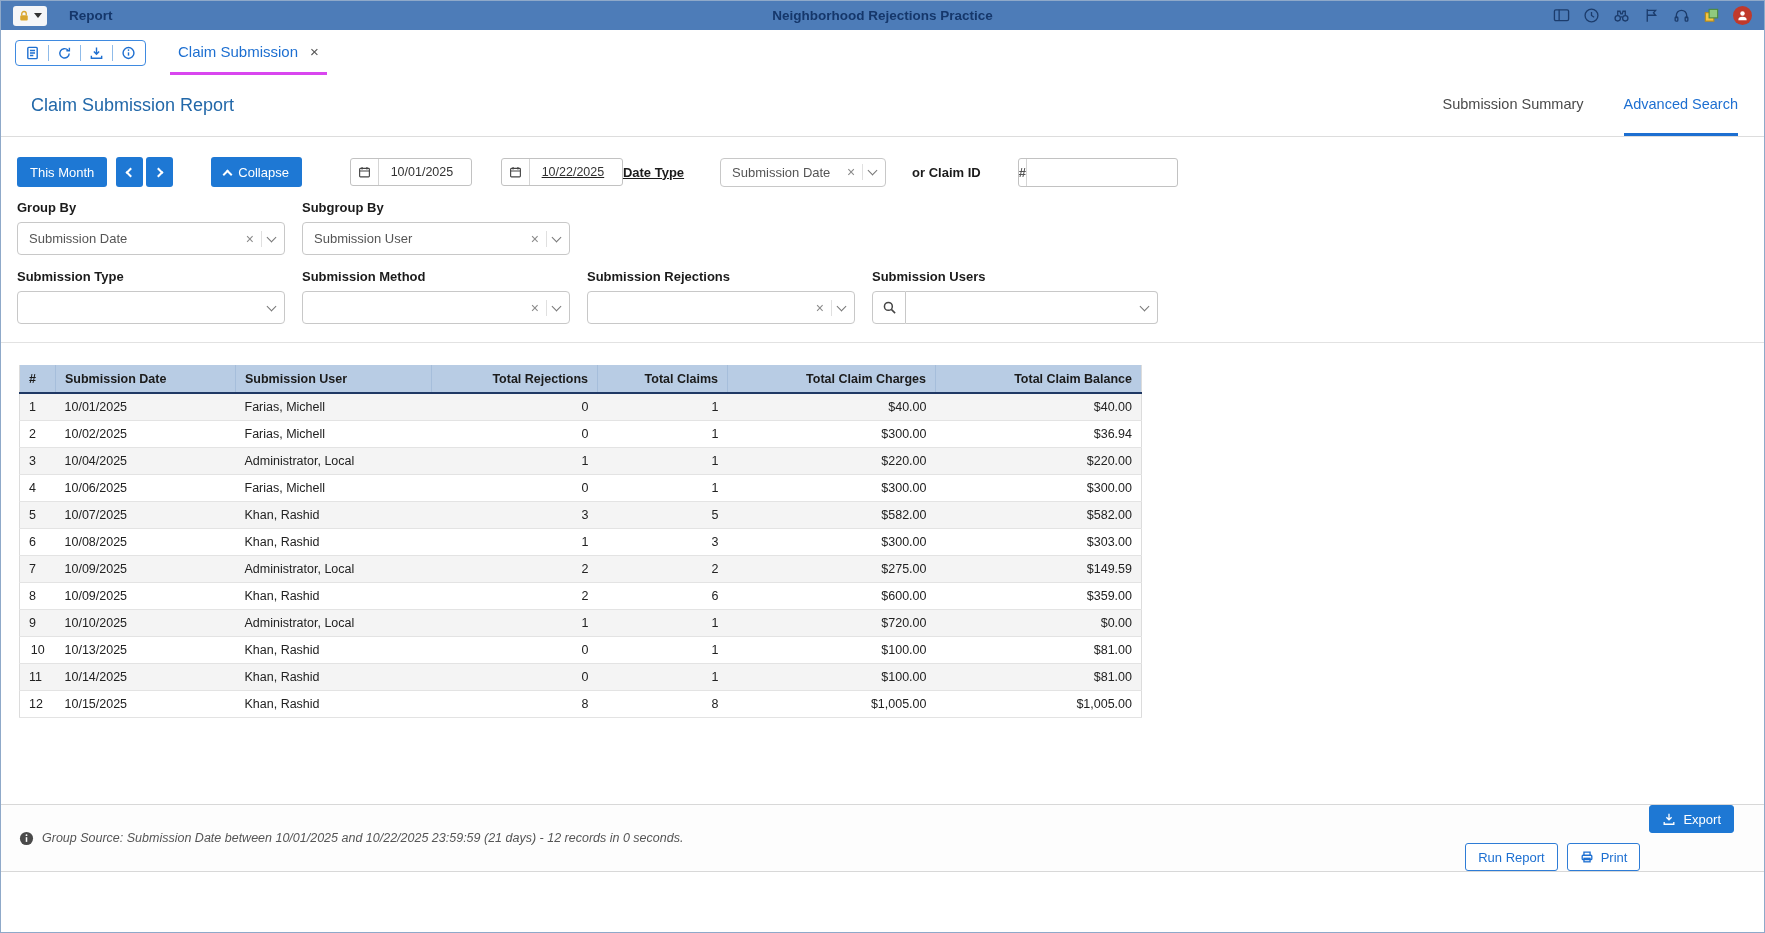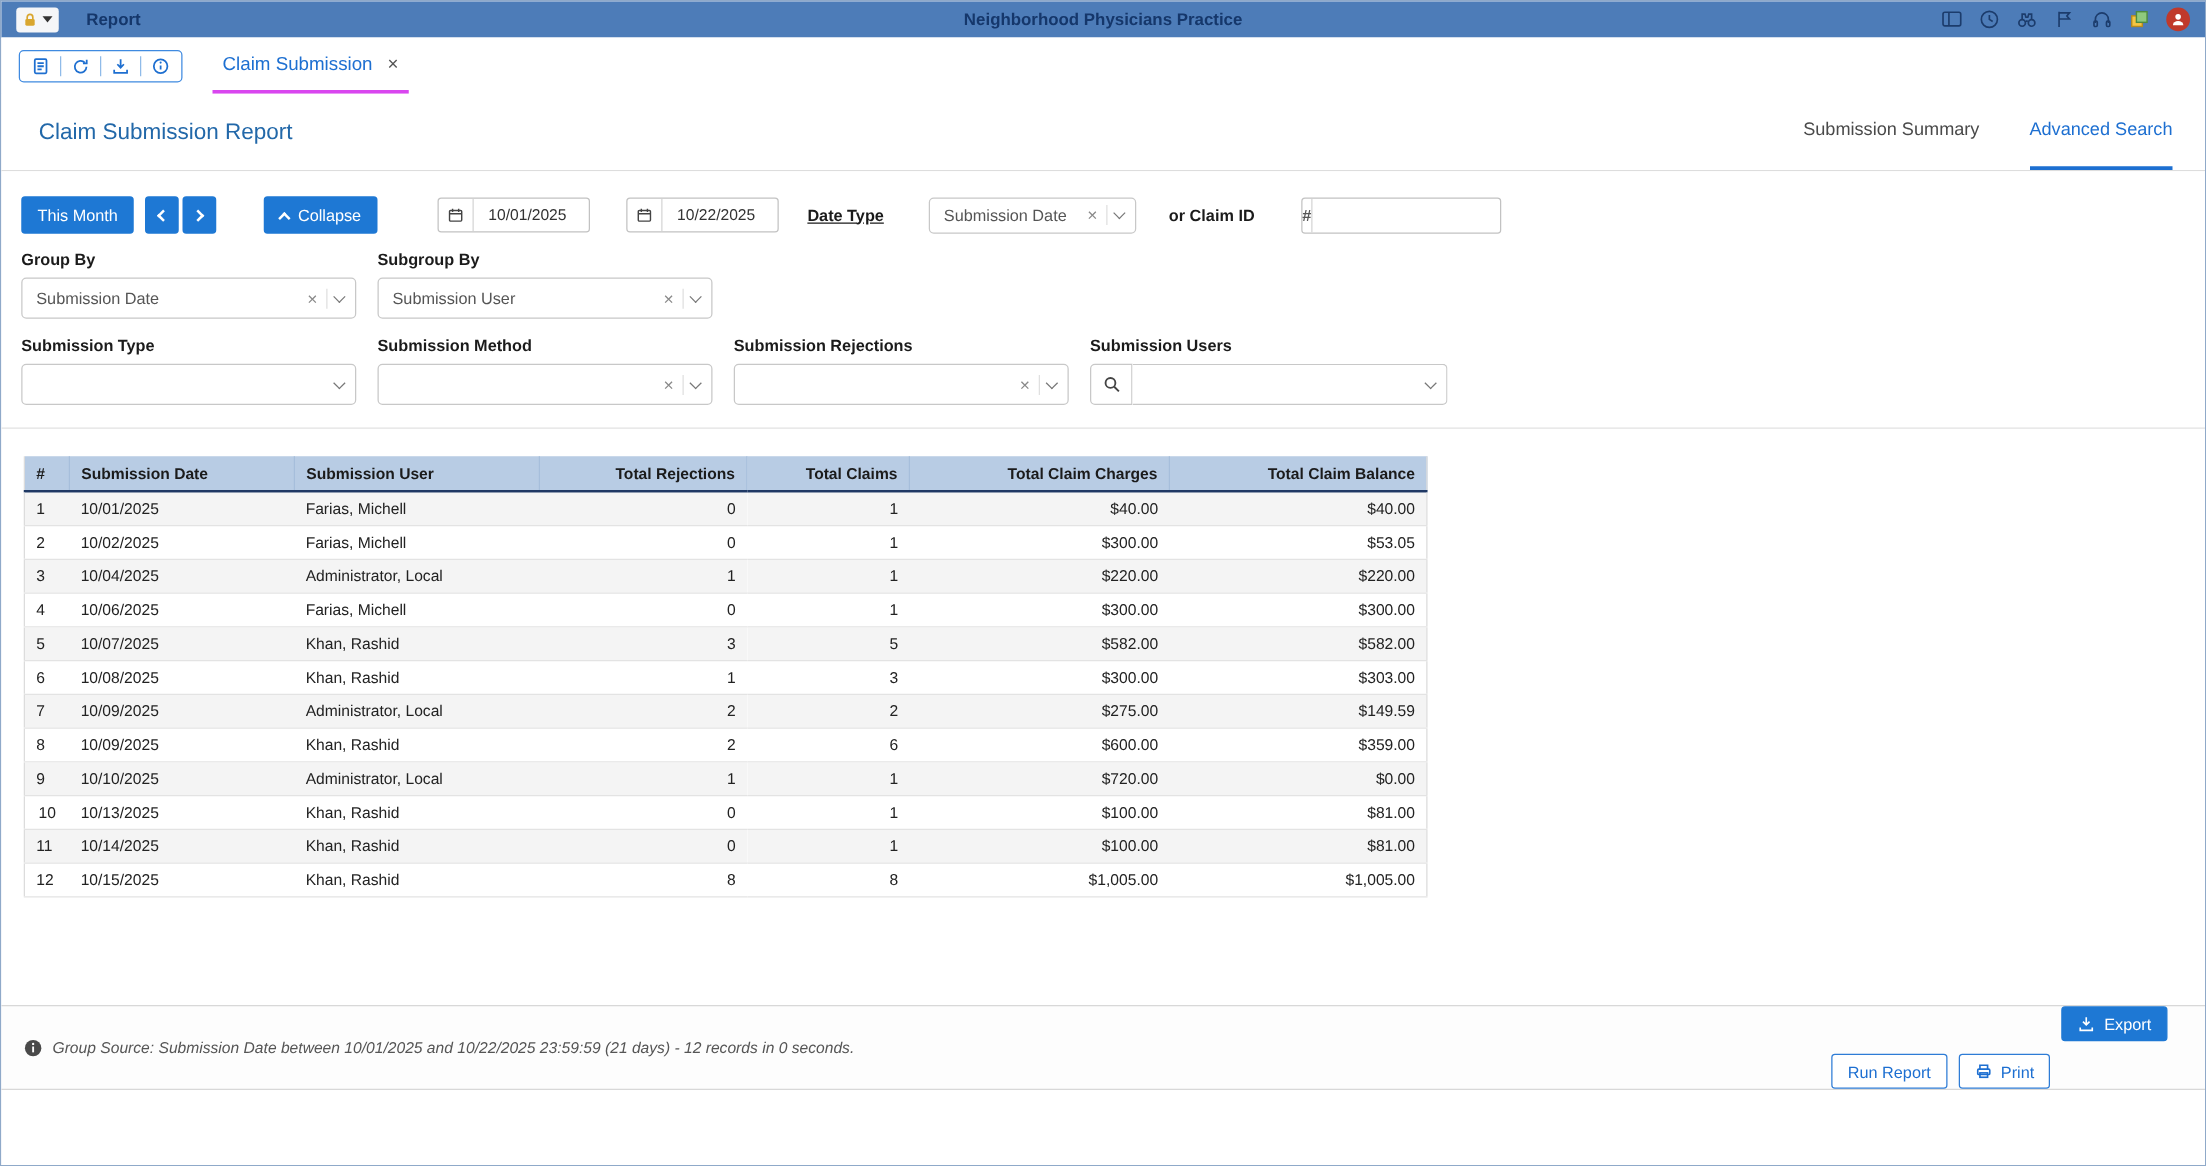--- a/index.html
+++ b/index.html
@@ -120,21 +120,21 @@
         <span style="display:inline-flex;">
           <svg width="12" height="12" viewBox="0 0 16 16">
               <rect x="3" y="7" width="10" height="7" rx="1.5" fill="#d9a62e"></rect>
               <path d="M5 7V5a3 3 0 0 1 6 0v2" fill="none" stroke="#d9a62e" stroke-width="1.8"></path>
             </svg>
         </span>
         <span class="caret-dn"></span>
       </div>
       <span class="tb-title">Report</span>
     </div>
-    <div class="tb-center">Neighborhood Physicians Practice</div>
+    <div class="tb-center">Neighborhood Rejections Practice</div>
     <div class="tb-right">
       <span class="tb-icon">
         <svg width="17" height="17" viewBox="0 0 18 18">
             <rect x="1.5" y="3" width="15" height="11.5" rx="1.5"></rect>
             <line x1="6.5" y1="3" x2="6.5" y2="14.5"></line>
           </svg>
       </span>
       <span class="tb-icon">
         <svg width="17" height="17" viewBox="0 0 18 18">
             <circle cx="9" cy="9" r="6.8"></circle>
@@ -238,21 +238,21 @@
 
         <div class="dategroup" style="margin-right:29px;">
           <span class="cal">
             <svg width="13" height="14" viewBox="0 0 16 16">
                 <rect x="2" y="3.5" width="12" height="10.5" rx="1"></rect>
                 <path d="M2 6.8h12M5 1.8v3.2M11 1.8v3.2"></path>
               </svg>
           </span>
           <input type="text" value="10/01/2025" style="">
         </div>
-        <div class="dategroup" style="margin-right:23px;">
+        <div class="dategroup" style="text-decoration:underline;">
           <span class="cal">
             <svg width="13" height="14" viewBox="0 0 16 16">
                 <rect x="2" y="3.5" width="12" height="10.5" rx="1"></rect>
                 <path d="M2 6.8h12M5 1.8v3.2M11 1.8v3.2"></path>
               </svg>
           </span>
           <input type="text" value="10/22/2025" style="">
         </div>
 
         <span class="flabel" style="margin-right:36px;text-decoration:underline;">Date Type</span>
@@ -369,21 +369,21 @@
               <td style="text-align: right;">$40.00</td>
               <td style="text-align: right;">$40.00</td>
             </tr>
             <tr>
               <td style="text-align: left;">2</td>
               <td style="text-align: left;">10/02/2025</td>
               <td style="text-align: left;">Farias, Michell</td>
               <td style="text-align: right;">0</td>
               <td style="text-align: right;">1</td>
               <td style="text-align: right;">$300.00</td>
-              <td style="text-align: right;">$53.05</td>
+              <td style="text-align: right;">$36.94</td>
             </tr>
             <tr>
               <td style="text-align: left;">3</td>
               <td style="text-align: left;">10/04/2025</td>
               <td style="text-align: left;">Administrator, Local</td>
               <td style="text-align: right;">1</td>
               <td style="text-align: right;">1</td>
               <td style="text-align: right;">$220.00</td>
               <td style="text-align: right;">$220.00</td>
             </tr>

